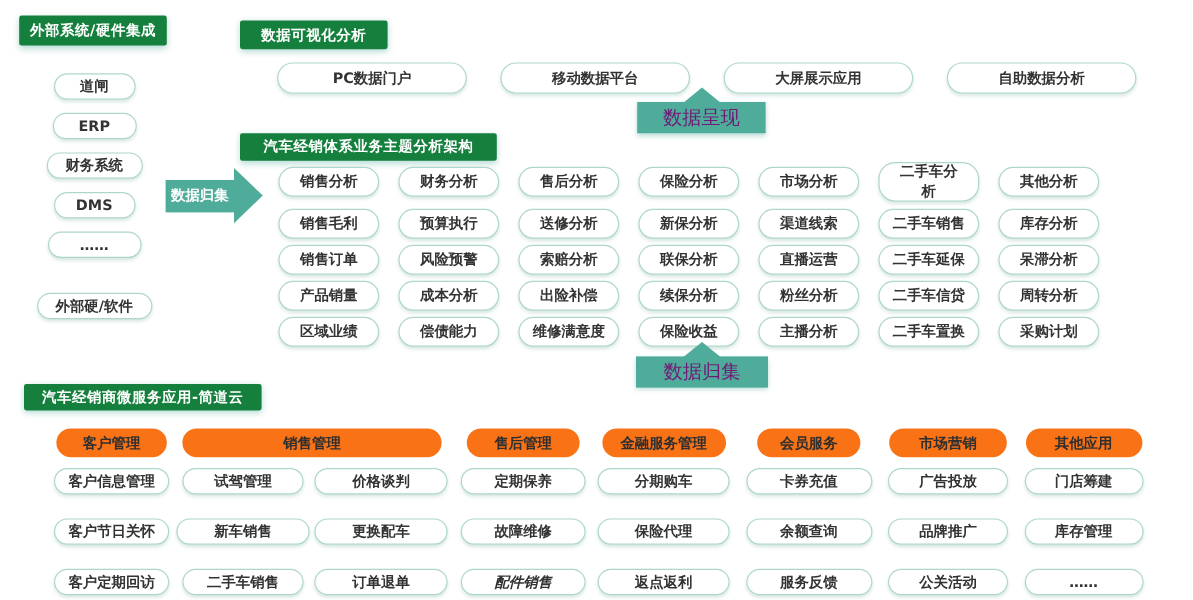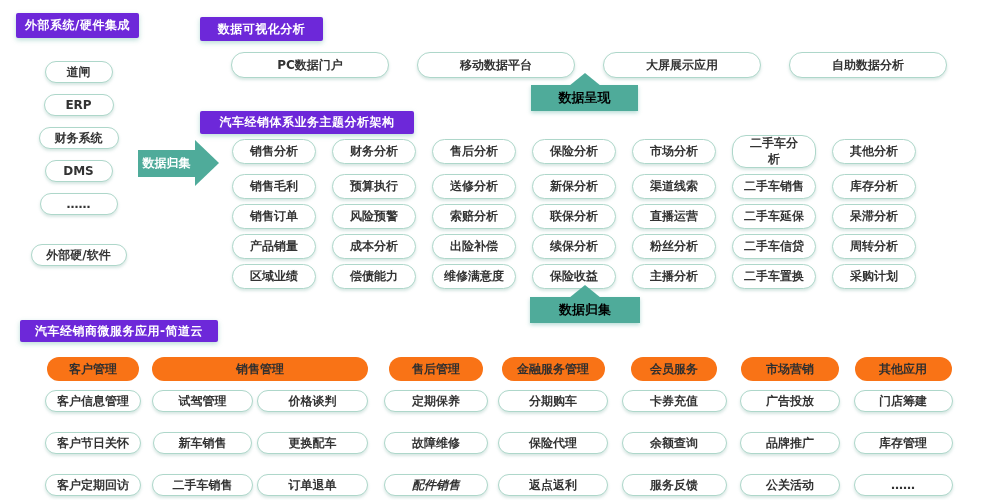--- a/index.html
+++ b/index.html
@@ -1,19 +1,19 @@
 <!DOCTYPE html>
 <html><head>
 <meta charset="utf-8">
 <style>
   html,body{margin:0;padding:0;background:#fff;}
   #canvas{position:relative;width:994px;height:500px;background:#fff;overflow:hidden;
           font-family:"DejaVu Sans",sans-serif;color:#333;}
   
-  .hd{position:absolute;background:#6d28d9;color:#fff;font-weight:bold;font-size:12px;
+  .hd{position:absolute;background:#15803d;color:#fff;font-weight:bold;font-size:12px;
       display:flex;align-items:center;justify-content:center;border-radius:2px;
       box-shadow:0 2px 5px rgba(79,171,154,.4);letter-spacing:.5px;white-space:nowrap;}
   
   .pill{background:#fff;border:1px solid #aed7ca;border-radius:14px;
         display:flex;align-items:center;justify-content:center;
         font-size:12px;font-weight:bold;color:#333;white-space:nowrap;
         box-shadow:0 2px 3px rgba(110,170,155,.28);box-sizing:border-box;}
   
   #external-list{position:absolute;left:10px;top:61px;width:137px;display:flex;
                  flex-direction:column;align-items:center;gap:11px;}
@@ -22,21 +22,21 @@
   
   #arrow-collect{position:absolute;left:138px;top:140px;height:46px;display:flex;align-items:center;}
   #arrow-collect .bar{width:57px;height:27px;background:#4fab9a;color:#fff;font-size:12px;
                       font-weight:bold;display:flex;align-items:center;justify-content:center;white-space:nowrap;}
   #arrow-collect .tri{width:0;height:0;border-top:23px solid transparent;
                       border-bottom:23px solid transparent;border-left:24px solid #4fab9a;}
   
   #viz-pills{position:absolute;left:231px;top:52px;display:flex;gap:28px;}
   #viz-pills .pill{width:158px;height:26px;}
   
-  .callout{position:absolute;background:#4fab9a;color:#000000;font-weight:bold;font-size:13px;
+  .callout{position:absolute;background:#4fab9a;color:#701a75;font-weight:normal;font-size:16px;
            display:flex;align-items:center;justify-content:center;
            box-shadow:0 2px 4px rgba(79,171,154,.4);white-space:nowrap;}
   .callout:before{content:"";position:absolute;top:-12px;left:50%;transform:translateX(-50%);
            width:0;height:0;border-left:16px solid transparent;border-right:16px solid transparent;
            border-bottom:13px solid #4fab9a;}
   
   #grid{position:absolute;left:232px;top:139px;display:flex;gap:16px;}
   #grid .col{display:flex;flex-direction:column;width:84px;}
   #grid .pill{height:25px;margin-bottom:5px;}
   #grid .pill:first-child{margin-bottom:10px;}
@@ -146,21 +146,21 @@
       <div class="pill" style="width:96px;">客户节日关怀</div>
       <div class="pill" style="width:96px;">客户定期回访</div>
     </div>
   </div>
 
   <div class="group" style="left:148px;width:224px;">
     <div class="gh" style="width:216px;">销售管理</div>
     <div class="gcols">
       <div class="gitems">
         <div class="pill" style="width:101px;">试驾管理</div>
-        <div class="pill" style="width:99px;">新车销售</div>
+        <div class="pill" style="width:111px;">新车销售</div>
         <div class="pill" style="width:101px;">二手车销售</div>
       </div>
       <div class="gitems">
         <div class="pill" style="width:111px;">价格谈判</div>
         <div class="pill" style="width:111px;">更换配车</div>
         <div class="pill" style="width:111px;">订单退单</div>
       </div>
     </div>
   </div>
 

